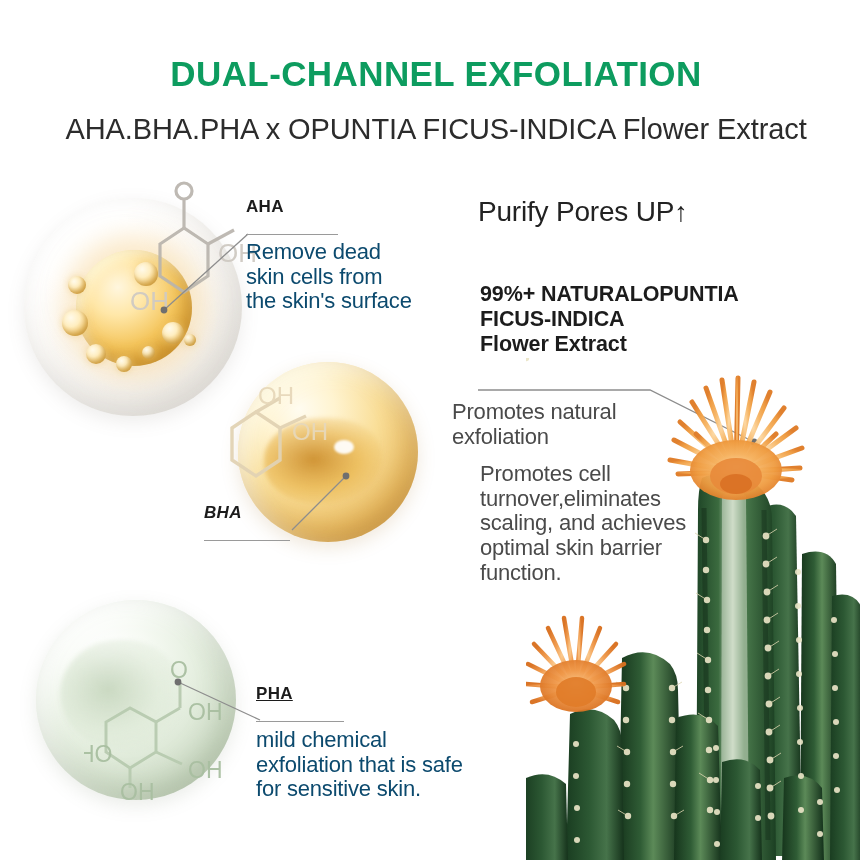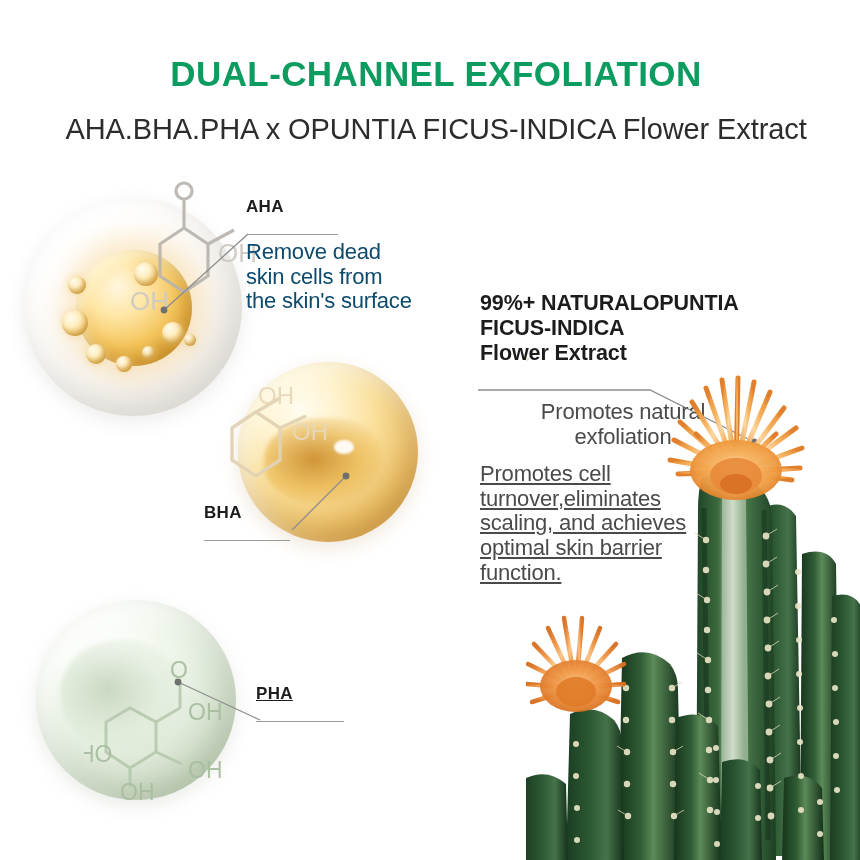--- a/index.html
+++ b/index.html
@@ -99,21 +99,21 @@
     position:absolute;left:33px;top:474px;width:190px;
     font-size:29px;line-height:1.18;color:#148a52;font-weight:400;white-space:pre-line;
   }
 
   
   .purify{
     position:absolute;left:472px;top:196px;
     font-size:28px;color:#222;font-weight:400;white-space:nowrap;letter-spacing:-0.2px;
   }
   .natural-head{
-    position:absolute;left:474px;top:291px;width:340px;
+    position:absolute;left:474px;top:282px;width:340px;
     font-size:21.5px;font-weight:bold;color:#1c1c1c;line-height:1.17;white-space:pre-line;
     letter-spacing:-0.1px;
   }
   .rpara{
     position:absolute;font-size:22px;color:#4a4a4a;line-height:1.12;white-space:pre-line;
     letter-spacing:-0.2px;font-weight:400;
   }
 
   
   #cactus{position:absolute;left:520px;top:358px;width:340px;height:502px;overflow:hidden;}
@@ -177,21 +177,21 @@
       <text x="36" y="26">OH</text>
       <text x="70" y="62">OH</text>
     </g>
   </svg>
 
   <svg class="leader" style="left:278px;top:470px;" width="72" height="66" viewBox="0 0 72 66">
     <path d="M62 6 L8 60" stroke="#8d8d8d" stroke-width="1.3" fill="none"></path>
     <circle cx="62" cy="6" r="3.4" fill="#6f6f6f"></circle>
   </svg>
 
-  <div class="cap-title" style="left:198px;top:503px;">BHA</div>
+  <div class="cap-title" style="left:198px;top:503px;font-style:italic;">BHA</div>
   <div class="cap-rule" style="left:198px;top:540px;width:86px;"></div>
 
 
   <div class="sphere sphere-pha">
     <div class="pha-swirl"></div>
   </div>
 
   <svg class="chem" style="left:78px;top:660px;" width="190" height="140" viewBox="0 0 190 140">
     <g fill="none" stroke="#b8cbb0" stroke-width="3" opacity="0.95">
       <path d="M46 48 L22 62 L22 92 L46 108 L72 92 L72 62 Z"></path>
@@ -209,34 +209,40 @@
     </g>
   </svg>
 
   <svg class="leader" style="left:168px;top:676px;" width="92" height="48" viewBox="0 0 92 48">
     <path d="M4 6 L86 44" stroke="#8d8d8d" stroke-width="1.3" fill="none"></path>
     <circle cx="4" cy="6" r="3.4" fill="#6f6f6f"></circle>
   </svg>
 
   <div class="cap-title" style="left:250px;top:684px;text-decoration:underline;">PHA</div>
   <div class="cap-rule" style="left:250px;top:721px;width:88px;"></div>
-
+  <div class="cap-body" style="left:250px;top:728px;width:270px;">mild chemical
+exfoliation that is safe
+for sensitive skin.</div>
+
+  <div class="purify">
+    <span>Purify Pores UP</span><span style="font-weight:bold;font-size:27px;">↑</span>
+  </div>
 
   <div class="natural-head">99%+ NATURALOPUNTIA
 FICUS-INDICA
 Flower Extract</div>
 
   <svg class="leader" style="left:472px;top:384px;" width="290" height="66" viewBox="0 0 290 66">
     <path d="M0 6 L172 6 L276 58" stroke="#8d8d8d" stroke-width="1.3" fill="none"></path>
     <circle cx="276" cy="58" r="3.6" fill="#6f6f6f"></circle>
   </svg>
 
-  <div class="rpara" style="left:502px;top:400px;width:230px;text-align:center;">Promotes natural
+  <div class="rpara" style="left:446px;top:400px;width:230px;">Promotes natural
 exfoliation</div>
-  <div class="rpara" style="left:474px;top:462px;width:250px;text-decoration:underline;">Promotes cell
+  <div class="rpara" style="left:474px;top:462px;width:250px;">Promotes cell
 turnover,eliminates
 scaling, and achieves
 optimal skin barrier
 function.</div>
 
   <div id="cactus">
     <svg width="340" height="502" viewBox="0 0 340 502">
       <defs>
         <linearGradient id="colA" x1="0" y1="0" x2="1" y2="0">
           <stop offset="0%" stop-color="#1e4426"></stop>

